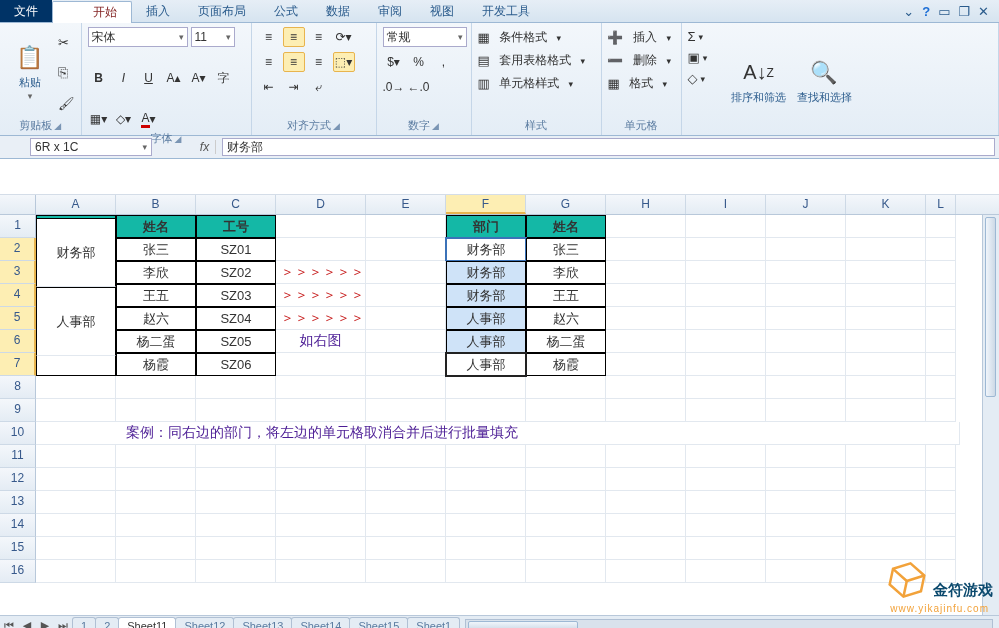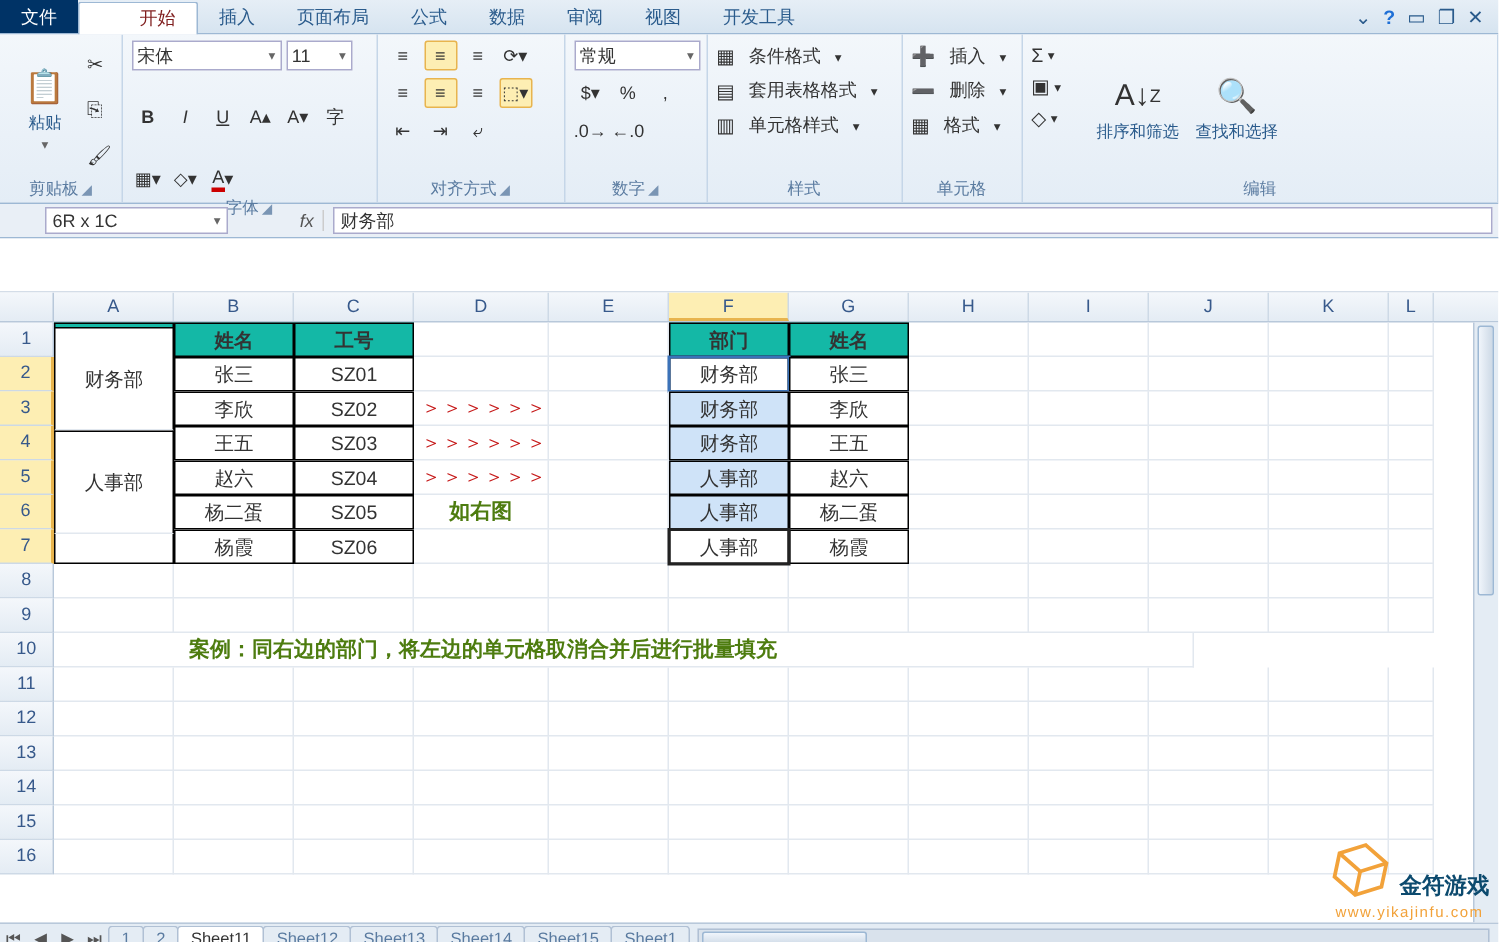--- a/index.html
+++ b/index.html
@@ -52,21 +52,21 @@
 .cell { border-right:1px solid #e2e8ef; border-bottom:1px solid #e2e8ef; font-size:13px; display:flex; align-items:center; justify-content:center; position:relative;}
 .hdr { background:#14b8a6; font-weight:bold; border:1.5px solid #000 !important;}
 .bord { border:1.5px solid #000 !important; background:#fff;}
 .bordLR{ border-left:1.5px solid #000 !important; border-right:1.5px solid #000 !important; background:#fff;}
 .bordB{ border-bottom:1.5px solid #000 !important;}
 .bordT{ border-top:1.5px solid #000 !important;}
 .sel-range { background:#cfe3f8 !important;}
 .sel-outline { outline:2px solid #3b72b8; outline-offset:-1px;}
 .active-cell{ background:#fff !important; outline:2px solid #222; outline-offset:-1px; z-index:2;}
 .arrowtxt { color:#c61a1a; font-family:monospace; letter-spacing:1px;}
-.redtxt { color:#4d7c0f; font-weight:bold; font-size:14px;}
+.redtxt { color:#4c1d95; font-weight:normal; font-size:14px;}
 .merge-v { display:flex; align-items:center; justify-content:center;}
 
 
 .sheettabs { height:20px; display:flex; align-items:center; background:#e4ecf4; border-top:1px solid #b8c8da; font-size:11px;}
 .navbtn{ width:18px; text-align:center; color:#555;}
 .stab{ padding:2px 8px; background:#fff; border:1px solid #b0c0d4; border-bottom:none; margin-right:-1px; color:#333; border-radius:3px 3px 0 0;}
 .stab.inact{ background:#e4ecf4; color:#5a7ba0;}
 .hscroll{ flex:1; margin:0 6px; height:14px; background:#d9e2ec; border:1px solid #b0c0d4; position:relative;}
 .hthumb{ position:absolute; left:2px; top:1px; width:110px; height:10px; background:linear-gradient(#f0f5fb,#cdd9e6); border:1px solid #9db8d4; border-radius:2px;}
 
@@ -245,23 +245,20 @@
       </div>
       <div class="bigbtn" style="width:62px">
         <div class="ico" style="font-size:20px">A↓<span style="font-size:12px">Z</span></div>
         <div class="lbl">排序和筛选</div>
       </div>
       <div class="bigbtn" style="width:62px">
         <div class="ico">🔍</div>
         <div class="lbl">查找和选择</div>
       </div>
     </div>
-    <div class="group-label">
-        <span>编辑</span>
-      </div>
   </div>
 </div>
 
 <div class="fbar">
   <div class="namebox">
       <span>6R x 1C</span>
       <span class="dd">▾</span>
     </div>
   <div class="fxsep">
     <span class="fx">fx</span>
@@ -431,21 +428,21 @@
         <div class="cell wF"></div>
         <div class="cell wG"></div>
         <div class="cell wH"></div>
         <div class="cell wI"></div>
         <div class="cell wJ"></div>
         <div class="cell wK"></div>
         <div class="cell wL"></div>
       </div>
     <div class="srow">
         <div class="rh">10</div>
-        <div class="cell" style="width:760px;justify-content:flex-start;padding-left:90px">
+        <div class="cell" style="width:924px;justify-content:flex-start;padding-left:90px">
           <span class="redtxt">案例：同右边的部门，将左边的单元格取消合并后进行批量填充</span>
         </div>
       </div>
     <div class="srow">
         <div class="rh">11</div>
         <div class="cell wA"></div>
         <div class="cell wB"></div>
         <div class="cell wC"></div>
         <div class="cell wD"></div>
         <div class="cell wE"></div>

